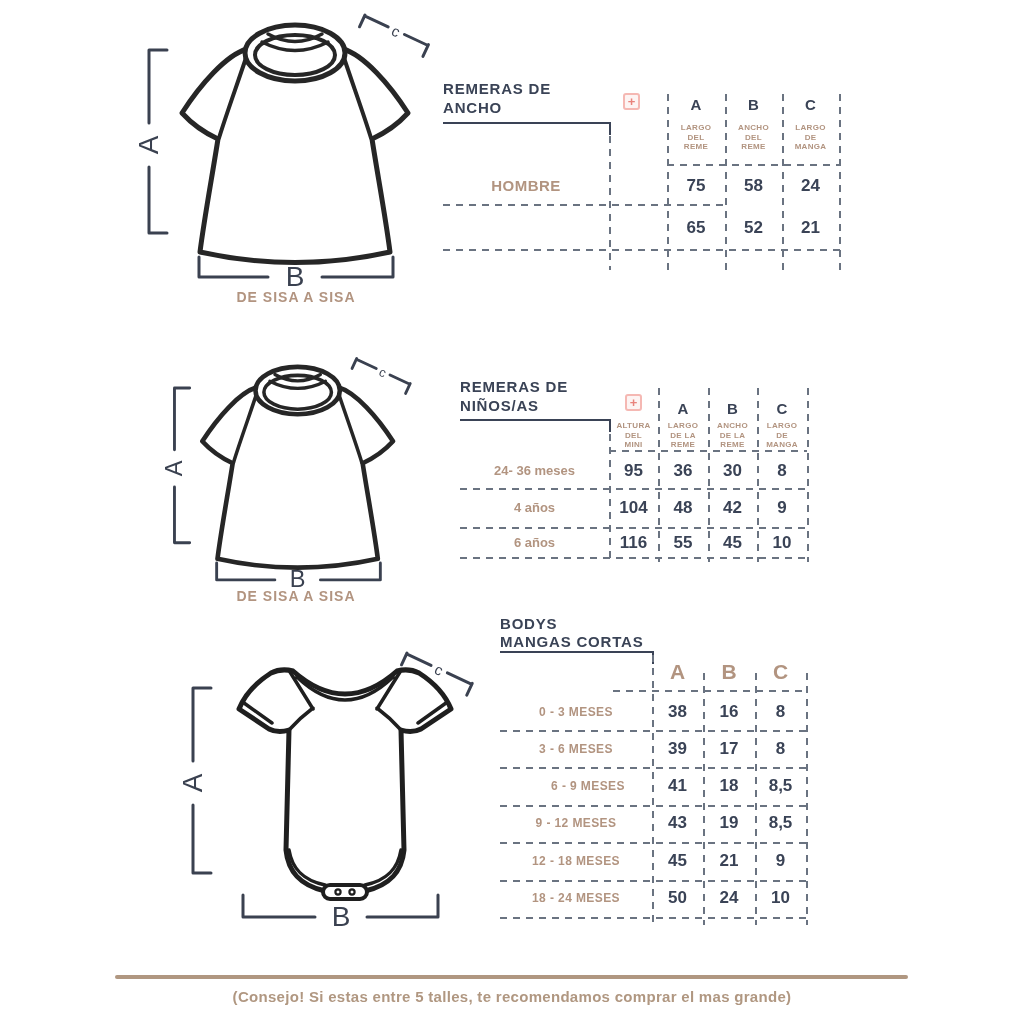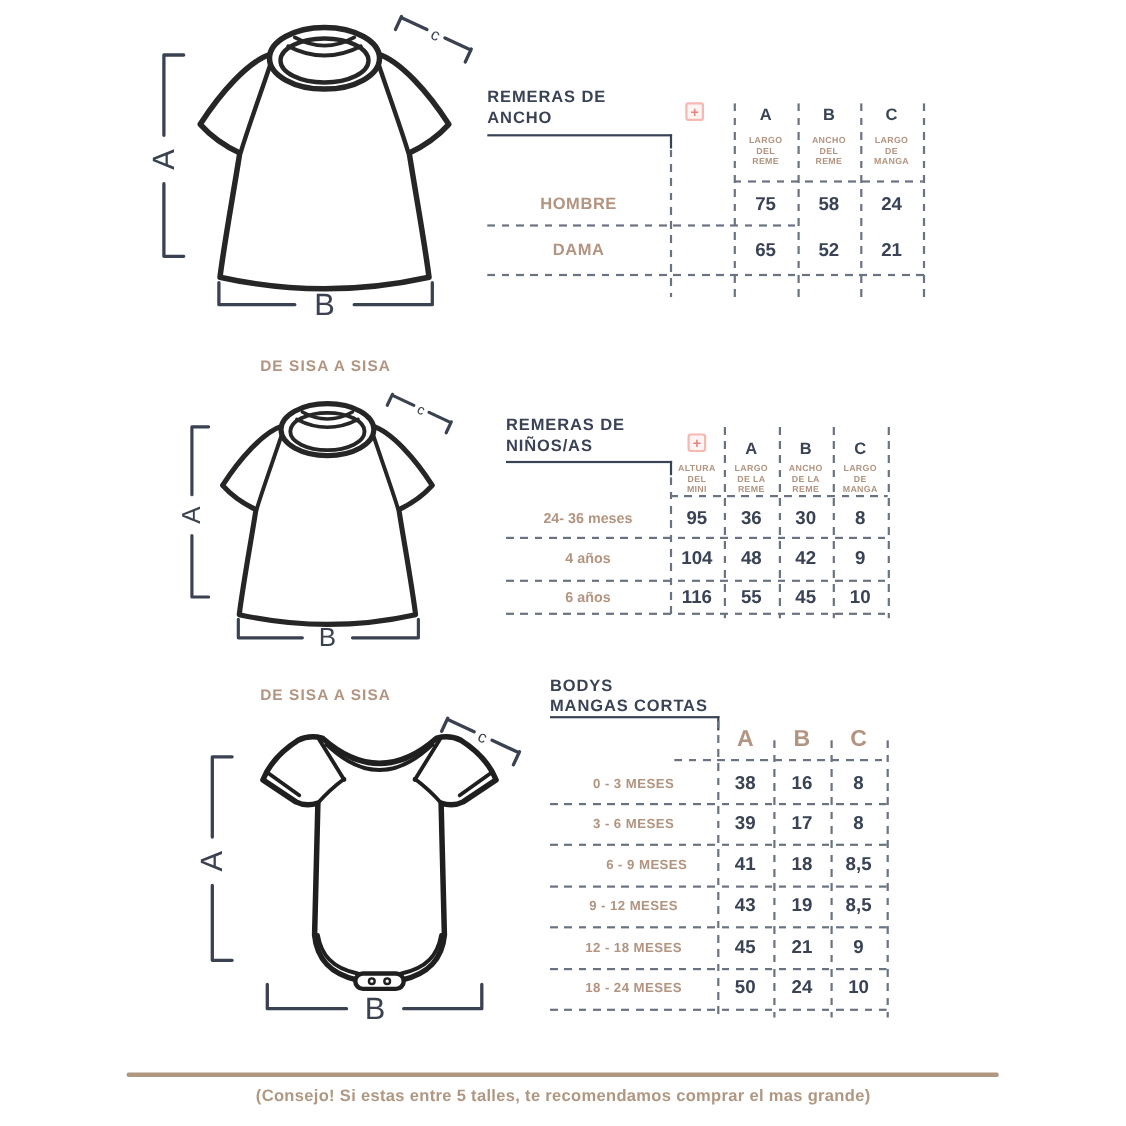--- a/index.html
+++ b/index.html
@@ -27,21 +27,21 @@
   .row-label { position:absolute; font-weight:700; color:var(--tan); text-align:center; }
   .cell { position:absolute; font-weight:700; color:var(--dark); font-size:17px;
     text-align:center; }
   .lbl-15 { font-size:15px; letter-spacing:.5px; }
   .lbl-14 { font-size:12px; letter-spacing:.4px; }
   .lbl-13 { font-size:13px; }
   .plus-box { position:absolute; width:17px; height:17px; border:2px solid #f5b8b3;
     border-radius:3px; background:#fdf4f3; color:var(--salmon); font-size:13px;
     font-weight:700; line-height:13px; text-align:center; cursor:pointer; }
   .caption { position:absolute; font-size:14px; font-weight:700; color:var(--tan);
-    letter-spacing:1px; text-align:center; white-space:nowrap;margin-top:35px; }
+    letter-spacing:1px; text-align:center; white-space:nowrap; }
   
   .footer-line { position:absolute; height:4px; background:#b09781; border-radius:2px; }
   .footer-note { position:absolute; width:1024px; text-align:center; font-size:15px;
     font-weight:700; color:#b09781; letter-spacing:.3px; }
   
   svg text { font-family:"Liberation Sans", sans-serif; fill:#3a4150; }
 </style>
 </head>
 <body>
 
@@ -95,21 +95,20 @@
 MANGA</div>
 
   <div class="hdash" style="left:224px; top:84px; width:172px;"></div>
 
   <div class="row-label lbl-15" style="left:0; top:88px; width:166px; line-height:36px;">HOMBRE</div>
   <div class="cell" style="left:224px; top:88px; width:58px; line-height:36px;">75</div>
   <div class="cell" style="left:282px; top:88px; width:57px; line-height:36px;">58</div>
   <div class="cell" style="left:339px; top:88px; width:57px; line-height:36px;">24</div>
   <div class="hdash" style="left:0; top:124px; width:282px;"></div>
 
-  <div class="row-label lbl-15" style="left:0; top:130px; width:166px; line-height:36px;">DAMA</div>
   <div class="cell" style="left:224px; top:130px; width:58px; line-height:36px;">65</div>
   <div class="cell" style="left:282px; top:130px; width:57px; line-height:36px;">52</div>
   <div class="cell" style="left:339px; top:130px; width:57px; line-height:36px;">21</div>
   <div class="hdash" style="left:0; top:169px; width:400px;"></div>
 
   <div class="vdash" style="left:166px; top:56px; height:134px;"></div>
   <div class="vdash" style="left:224px; top:14px; height:176px;"></div>
   <div class="vdash" style="left:282px; top:14px; height:176px;"></div>
   <div class="vdash" style="left:339px; top:14px; height:176px;"></div>
   <div class="vdash" style="left:396px; top:14px; height:176px;"></div>

